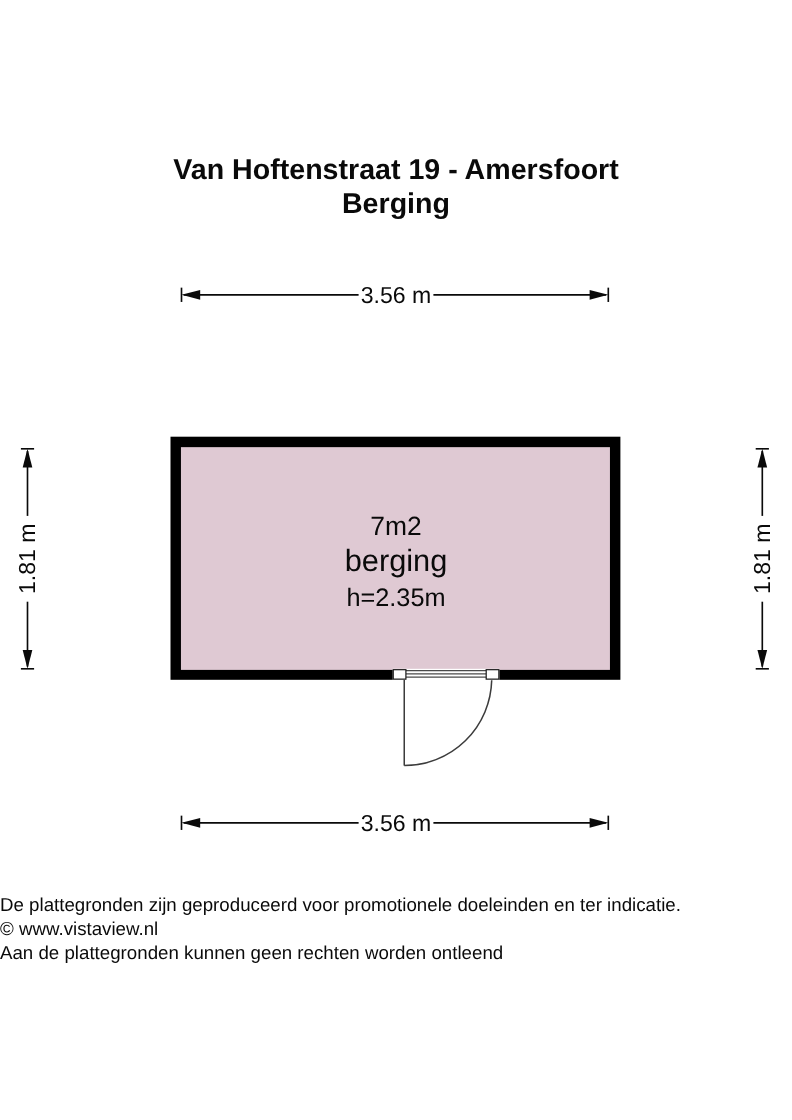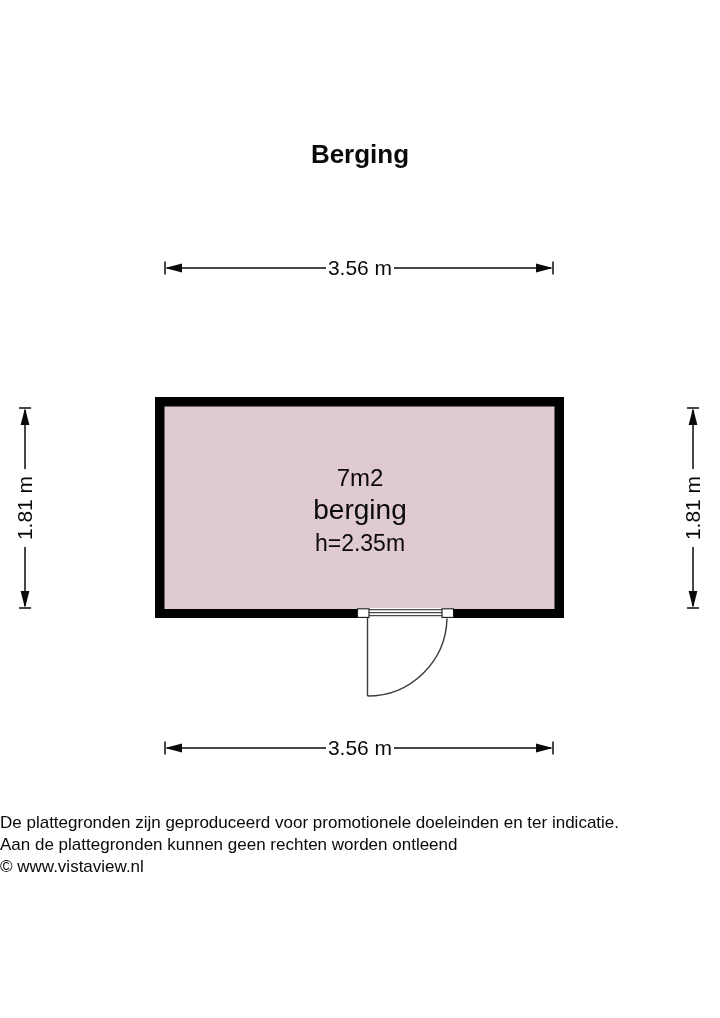--- a/index.html
+++ b/index.html
@@ -46,20 +46,21 @@
   .room-area { font-size: 24px; }
   .room-name { font-size: 28px; }
   .room-height { font-size: 23px; }
 </style>
 </head>
 <body>
 
 <div class="page">
 
   <div class="title">
+    <div>Van Hoftenstraat 19 - Amersfoort</div>
     <div>Berging</div>
   </div>
 
   <svg class="plan" width="720" height="1018" viewBox="0 0 720 1018">
 
     <g stroke="#0a0a0a" fill="#0a0a0a">
       <line x1="165" y1="261.5" x2="165" y2="274.5" stroke-width="1.5"></line>
       <line x1="553" y1="261.5" x2="553" y2="274.5" stroke-width="1.5"></line>
       <polygon points="165,268 182,263.6 182,272.4" stroke="none"></polygon>
       <polygon points="553,268 536,263.6 536,272.4" stroke="none"></polygon>
@@ -114,17 +115,17 @@
       <polygon points="165,748 182,743.6 182,752.4" stroke="none"></polygon>
       <polygon points="553,748 536,743.6 536,752.4" stroke="none"></polygon>
       <line x1="167" y1="748" x2="326" y2="748" stroke-width="1.5"></line>
       <line x1="394" y1="748" x2="551" y2="748" stroke-width="1.5"></line>
     </g>
     <text class="dim-label" x="360" y="755" text-anchor="middle">3.56 m</text>
   </svg>
 
   <div class="footer">
     <div>De plattegronden zijn geproduceerd voor promotionele doeleinden en ter indicatie.</div>
+    <div>© www.vistaview.nl</div>
     <div>Aan de plattegronden kunnen geen rechten worden ontleend</div>
-    <div>© www.vistaview.nl</div>
   </div>
 
 </div>
 
 </body></html>

